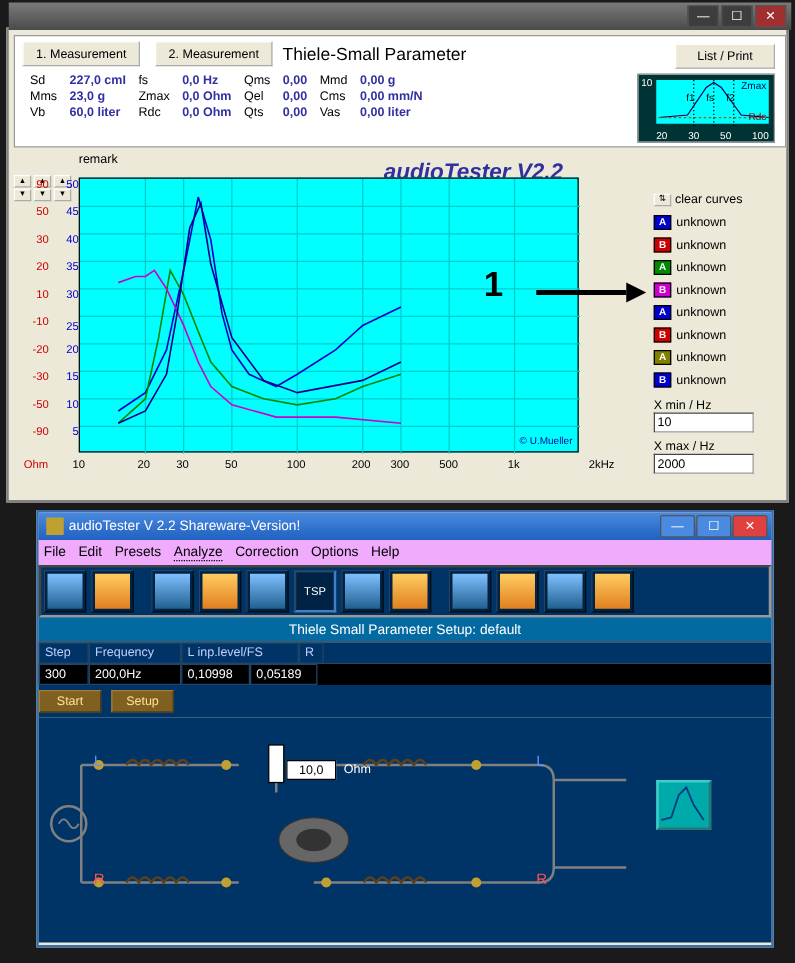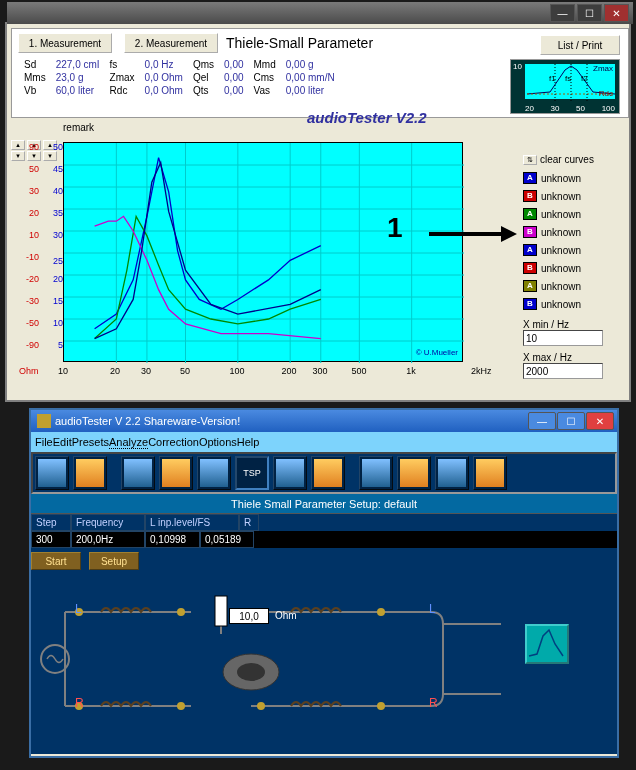--- a/index.html
+++ b/index.html
@@ -11,32 +11,32 @@
   .winbtn { width: 25px; height: 18px; background: #3d3d3d; border: 1px solid #555; color: #fff; font-size: 10px; display: flex; align-items: center; justify-content: center; }
   .winbtn.close { background: #a03030; }
 
   .param-area { position: absolute; left: 4px; top: 4px; width: 618px; height: 90px; background: #fff; border: 1px solid #999; }
   .mbtn { position: absolute; height: 20px; font-size: 10px; background: #ece9d8; border: 1px outset #fff; padding: 1px 4px; }
   .title-tsp { position: absolute; left: 214px; top: 6px; font-size: 14px; color: #000; }
   .listprint { position: absolute; right: 8px; top: 6px; width: 80px; height: 20px; font-size: 10px; background: #ece9d8; border: 1px outset #fff; }
 
   .params { position: absolute; left: 6px; top: 28px; font-size: 10px; color: #000; }
   .params td { padding: 0 4px; white-space: nowrap; }
-  .params .val { color: #3030a0; }
+  .params .val { color: #3030a0; font-weight: bold; }
 
   .mini-chart { position: absolute; right: 8px; top: 30px; width: 110px; height: 55px; background: #003333; border: 1px solid #999; }
   .mini-inner { position: absolute; left: 14px; top: 4px; right: 4px; bottom: 14px; background: #00ffff; }
   .mini-axis { position: absolute; bottom: 0; left: 14px; right: 4px; font-size: 8px; color: #fff; display: flex; justify-content: space-between; }
   .mini-yaxis { position: absolute; left: 2px; top: 2px; font-size: 8px; color: #fff; }
   .mini-lbl { font-size: 8px; }
 
   
   .chart-area { position: absolute; left: 56px; top: 104px; width: 440px; height: 260px; }
   .chart-header { position: absolute; left: 56px; top: 98px; font-size: 10px; color: #000; }
-  .audiotester-brand { position: absolute; left: 300px; top: 85px; font-size: 15px; font-style: italic; font-weight: bold; color: #3030a0; }
+  .audiotester-brand { position: absolute; left: 300px; top: 103px; font-size: 18px; font-style: italic; font-weight: bold; color: #3030a0; }
   .chart-rect { position: absolute; left: 0; top: 14px; width: 400px; height: 220px; background: #00ffff; border: 1px solid #000; }
   .ylabel-l, .ylabel-r { position: absolute; font-size: 9px; width: 24px; text-align: right; }
   .ylabel-l { color: #d00000; left: -48px; }
   .ylabel-r { color: #0000d0; left: -24px; }
   .xlabel { position: absolute; font-size: 9px; color: #000; top: 238px; transform: translateX(-50%); }
   .ohm-lbl { position: absolute; left: -44px; top: 238px; font-size: 9px; color: #d00000; }
   .khz-lbl { position: absolute; left: 408px; top: 238px; font-size: 9px; color: #000; }
   .credit { position: absolute; right: 4px; bottom: 4px; font-size: 8px; color: #0000a0; }
 
   
@@ -54,21 +54,21 @@
   .annotation-1 { position: absolute; left: 380px; top: 188px; font-size: 28px; font-weight: bold; color: #000; }
   .annotation-arrow { position: absolute; left: 420px; top: 198px; font-size: 26px; font-weight: bold; color: #000; }
 
   
   .win2 { position: absolute; left: 3px; top: 408px; width: 590px; height: 350px; border: 2px solid #3a6ea5; background: #ece9d8; margin-left: 26px; }
   .win2-title { height: 22px; background: linear-gradient(#4a8ae0,#2060c0); color: #fff; font-size: 11px; display: flex; align-items: center; padding-left: 6px; }
   .win2-title .icon { width: 14px; height: 14px; background: #c0a030; margin-right: 4px; }
   .win2-btns { margin-left: auto; display: flex; gap: 1px; padding-right: 3px; }
   .win2-btns .winbtn { width: 28px; height: 18px; border-radius: 2px; }
 
-  .menubar { height: 20px; background: #7dd3fc; display: flex; align-items: center; padding-left: 4px; font-size: 11px; }
+  .menubar { height: 20px; background: #f0abfc; display: flex; align-items: center; padding-left: 4px; font-size: 11px; gap: 10px; }
   .menubar .menu-highlight { color: #000; border-bottom: 1px dotted #000; }
 
   .toolbar { height: 42px; background: #003366; border: 2px inset #999; display: flex; align-items: center; padding: 2px; gap: 4px; }
   .toolbtn { width: 34px; height: 34px; background: #002244; border: 1px outset #224466; display: flex; align-items: center; justify-content: center; }
   .toolbtn.sel { border: 2px inset #4080c0; }
   .toolicon { width: 28px; height: 28px; background: linear-gradient(#80c0ff,#206090); }
   .toolicon.orange { background: linear-gradient(#ffcc60,#e08020); }
 
   .statusrow { height: 20px; background: #0369a1; color: #fff; font-size: 11px; display: flex; align-items: center; justify-content: center; border-bottom: 1px solid #555; }
 

